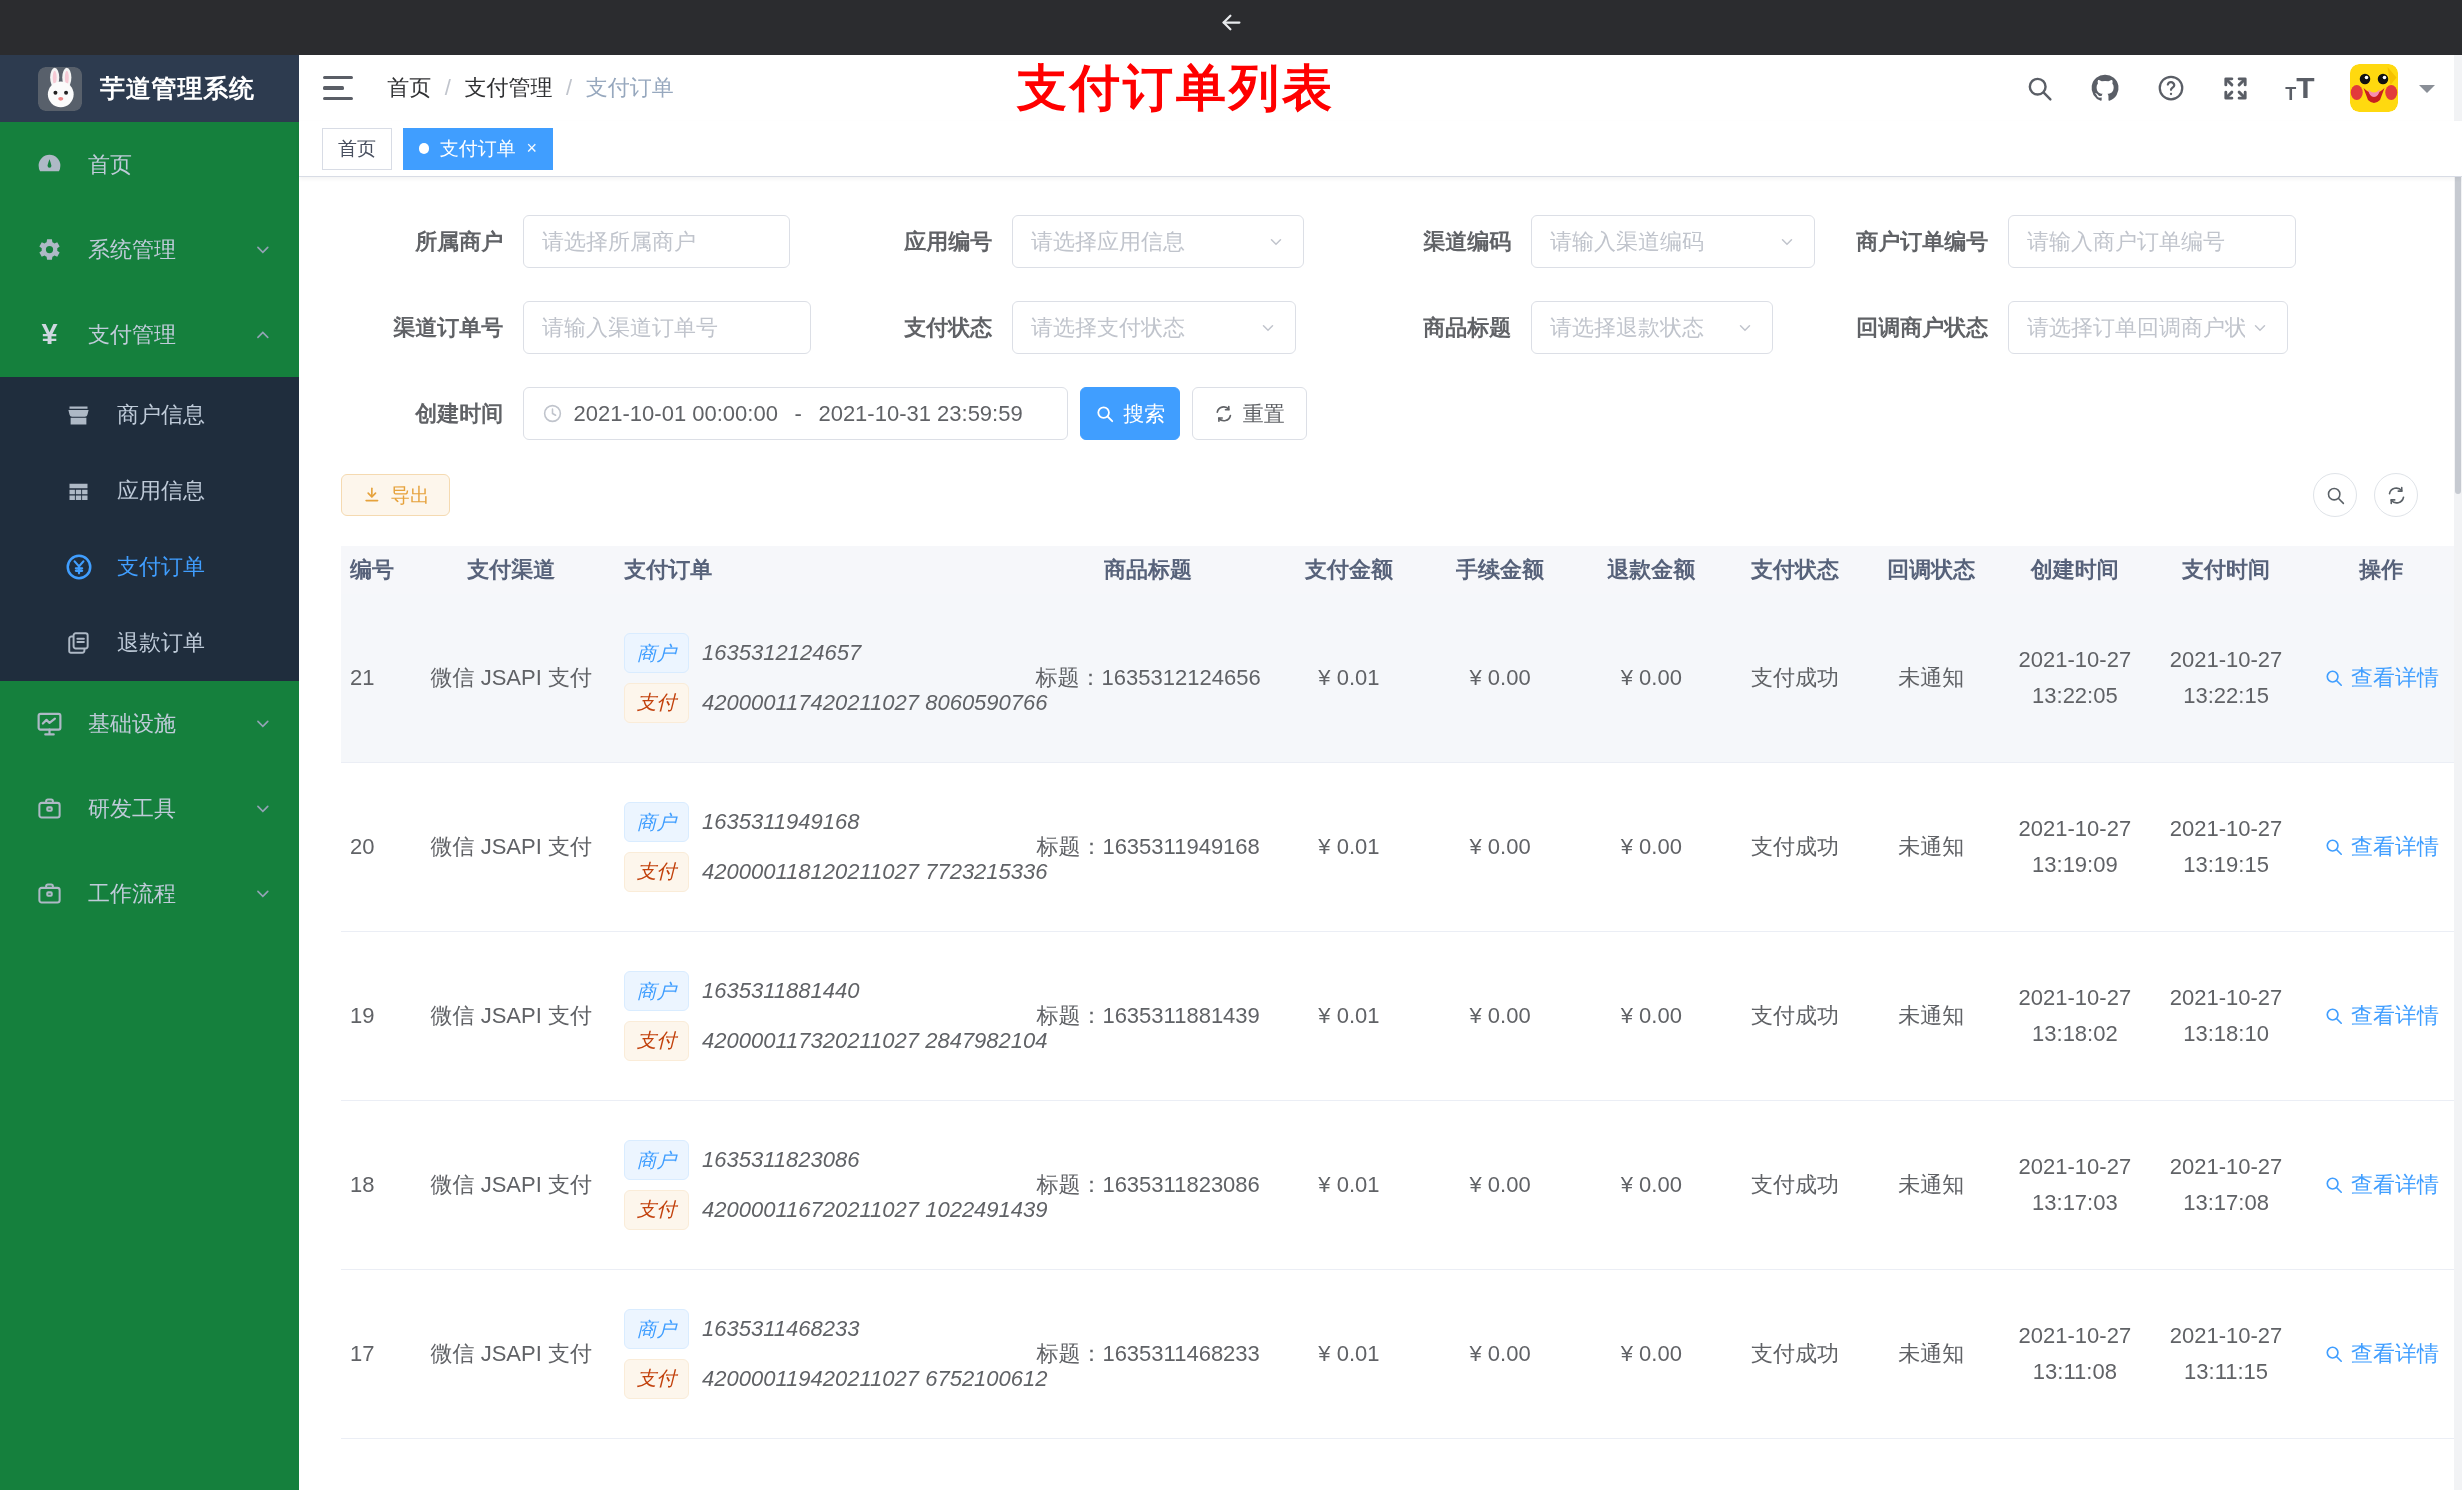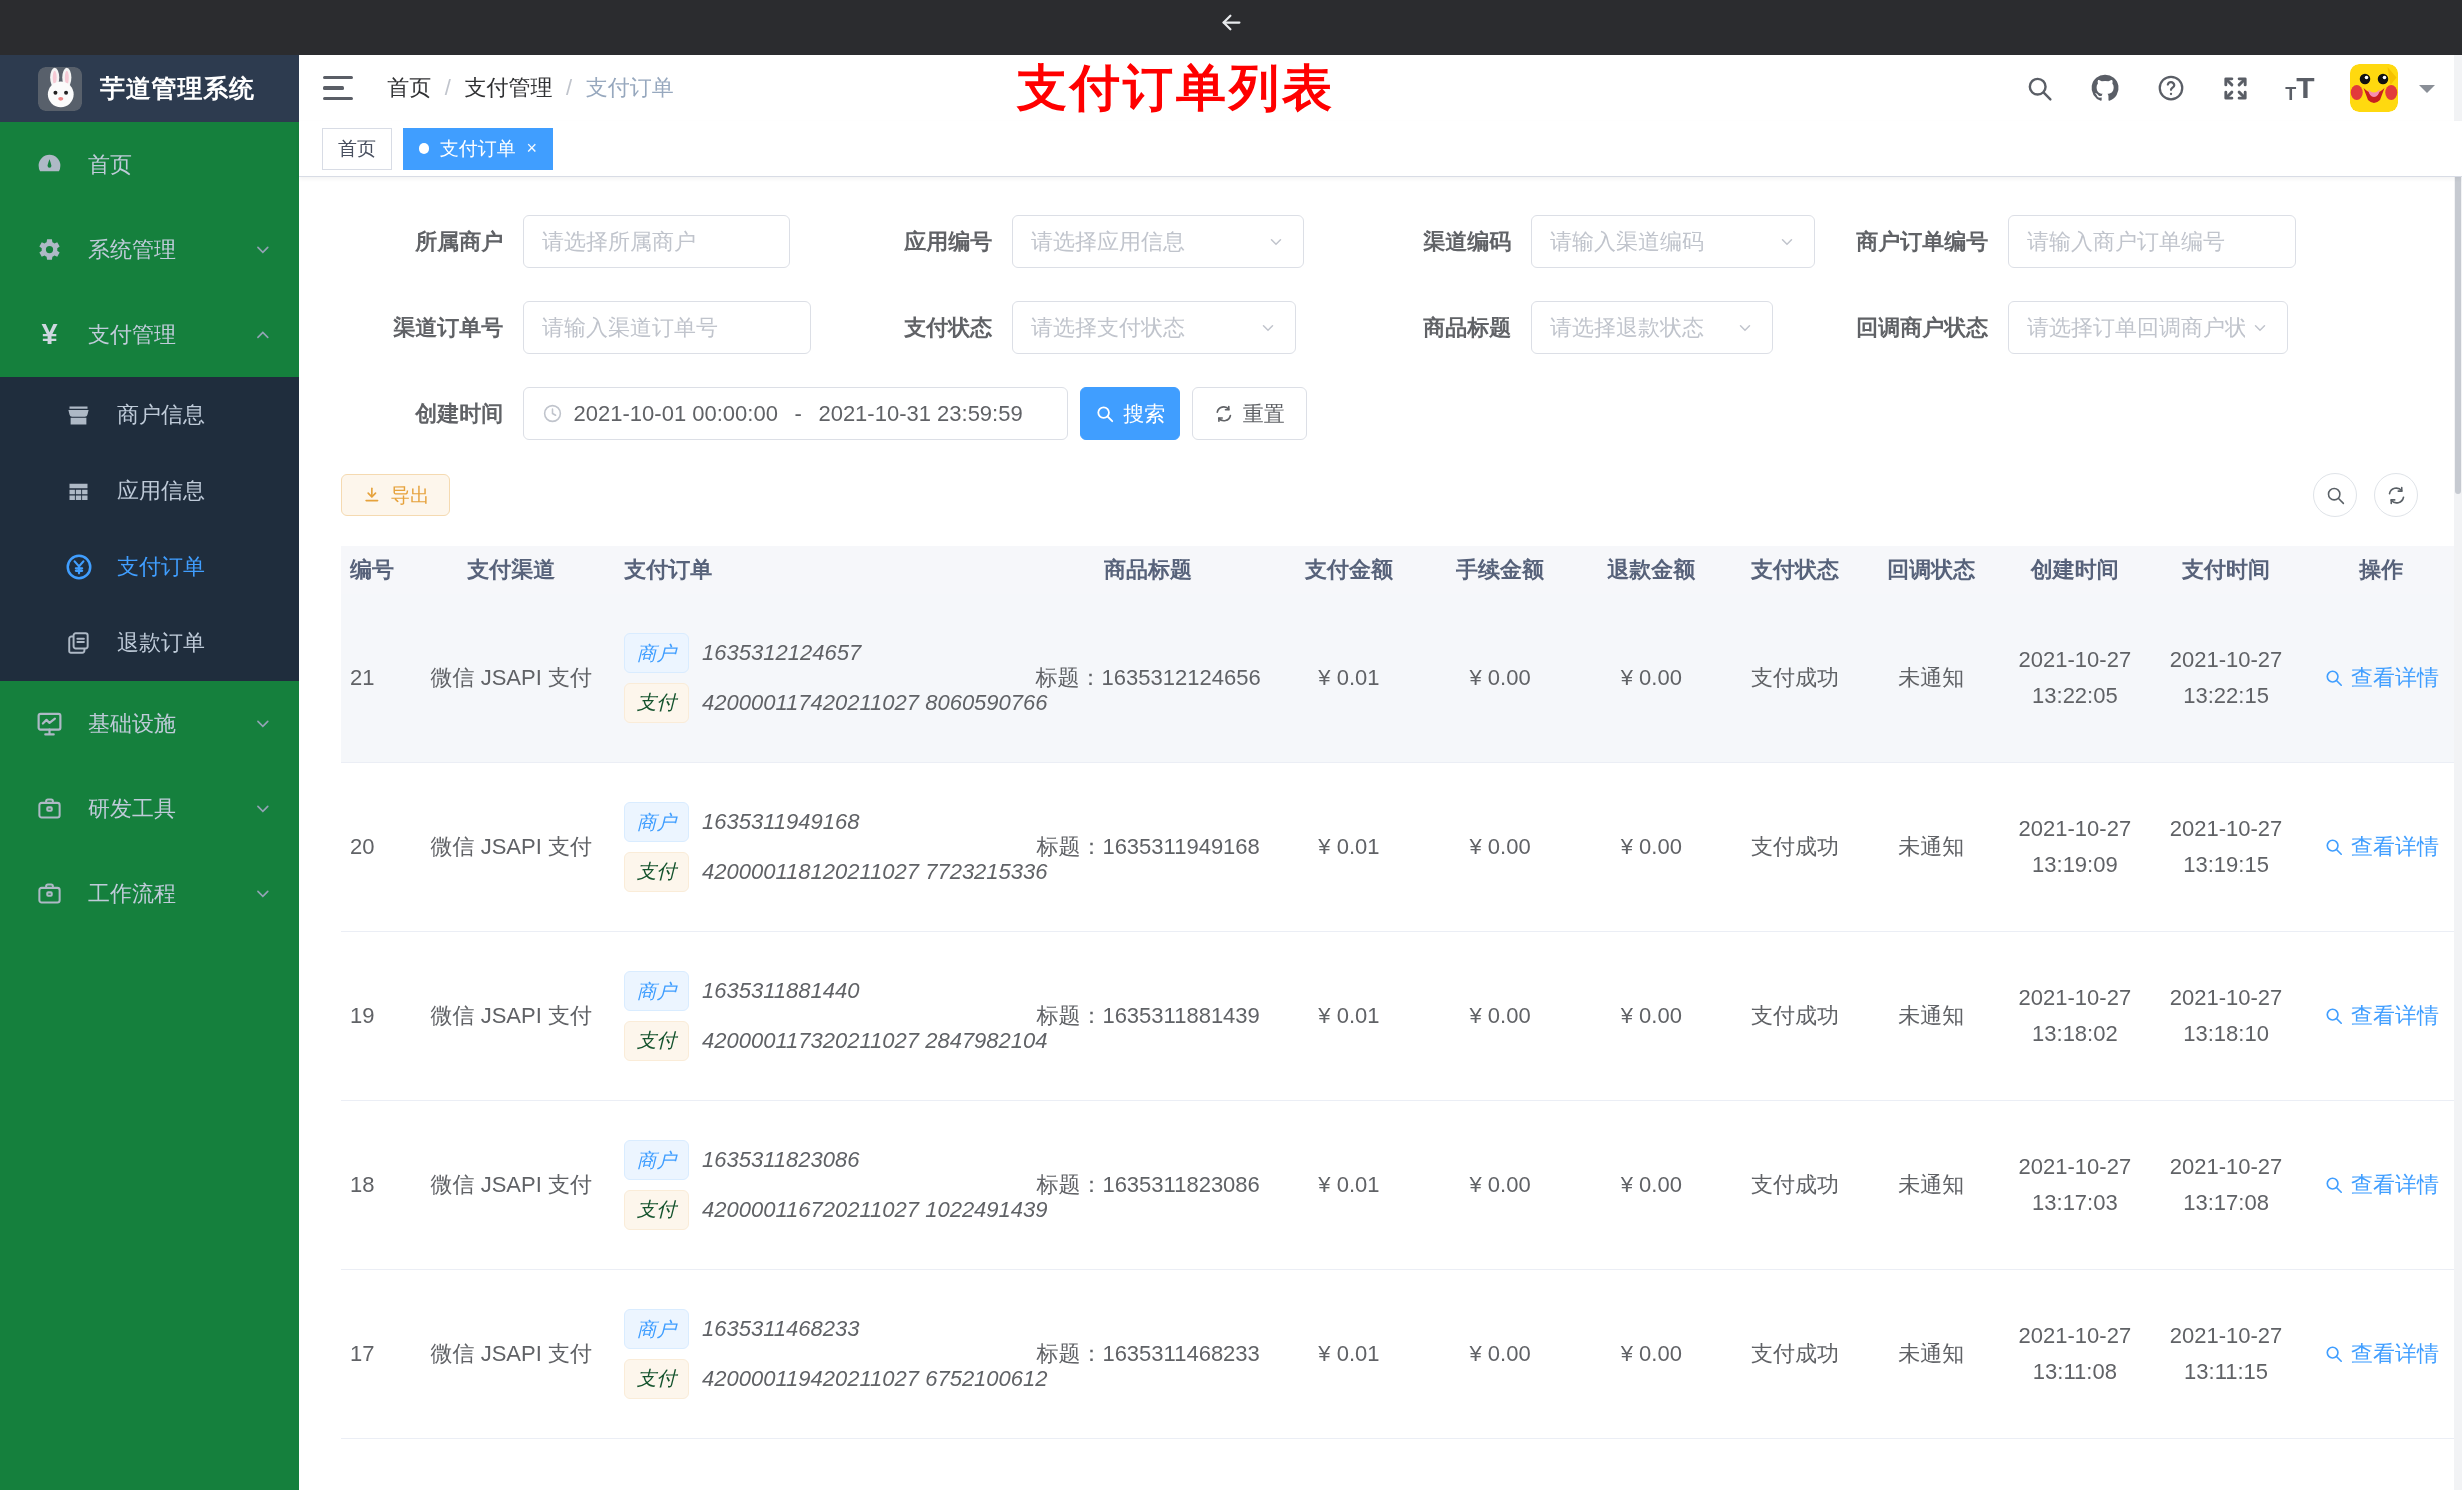--- a/index.html
+++ b/index.html
@@ -126,21 +126,21 @@
   table{width:100%;border-collapse:collapse;table-layout:fixed;}
   th{height:48px;background:#f6f7fa;color:#57627a;font-size:22px;font-weight:700;text-align:center;padding:0;white-space:nowrap;}
   th.left{text-align:left;padding-left:9px;}
   td{height:168px;text-align:center;font-size:22px;color:#606266;border-bottom:0.8px solid #ebeef5;padding:0;}
   tr.hl td{background:#f5f7fa;}
   td.left{text-align:left;padding-left:9px;}
   .order-cell{text-align:left;}
   .order-line{display:flex;align-items:center;gap:13.6px;padding-left:26px;margin:9.8px 0;font-style:italic;}
   .badge{height:38px;padding:0 11.4px;border-radius:6px;font-size:19.7px;display:inline-flex;align-items:center;flex:0 0 auto;}
   .badge-blue{background:#ecf5ff;color:#409eff;border:0.8px solid #d9ecff;}
-  .badge-orange{background:#fdf6ec;color:#14532d;border:0.8px solid #faecd8;}
+  .badge-orange{background:#fdf6ec;color:#c2410c;border:0.8px solid #faecd8;}
   .ono{white-space:nowrap;}
   .dt div{line-height:36px;}
   .action-link{color:#409eff;display:inline-flex;align-items:center;gap:7.6px;font-size:22px;cursor:pointer;white-space:nowrap;}
 
   
   .v-scroll{position:absolute;top:55px;right:0;bottom:0;width:7.6px;background:#f2f3f5;}
   .v-thumb{position:absolute;top:76px;left:0.8px;width:6px;height:363px;border-radius:3px;background:#c6cad1;}
 </style>
 </head>
 <body>

